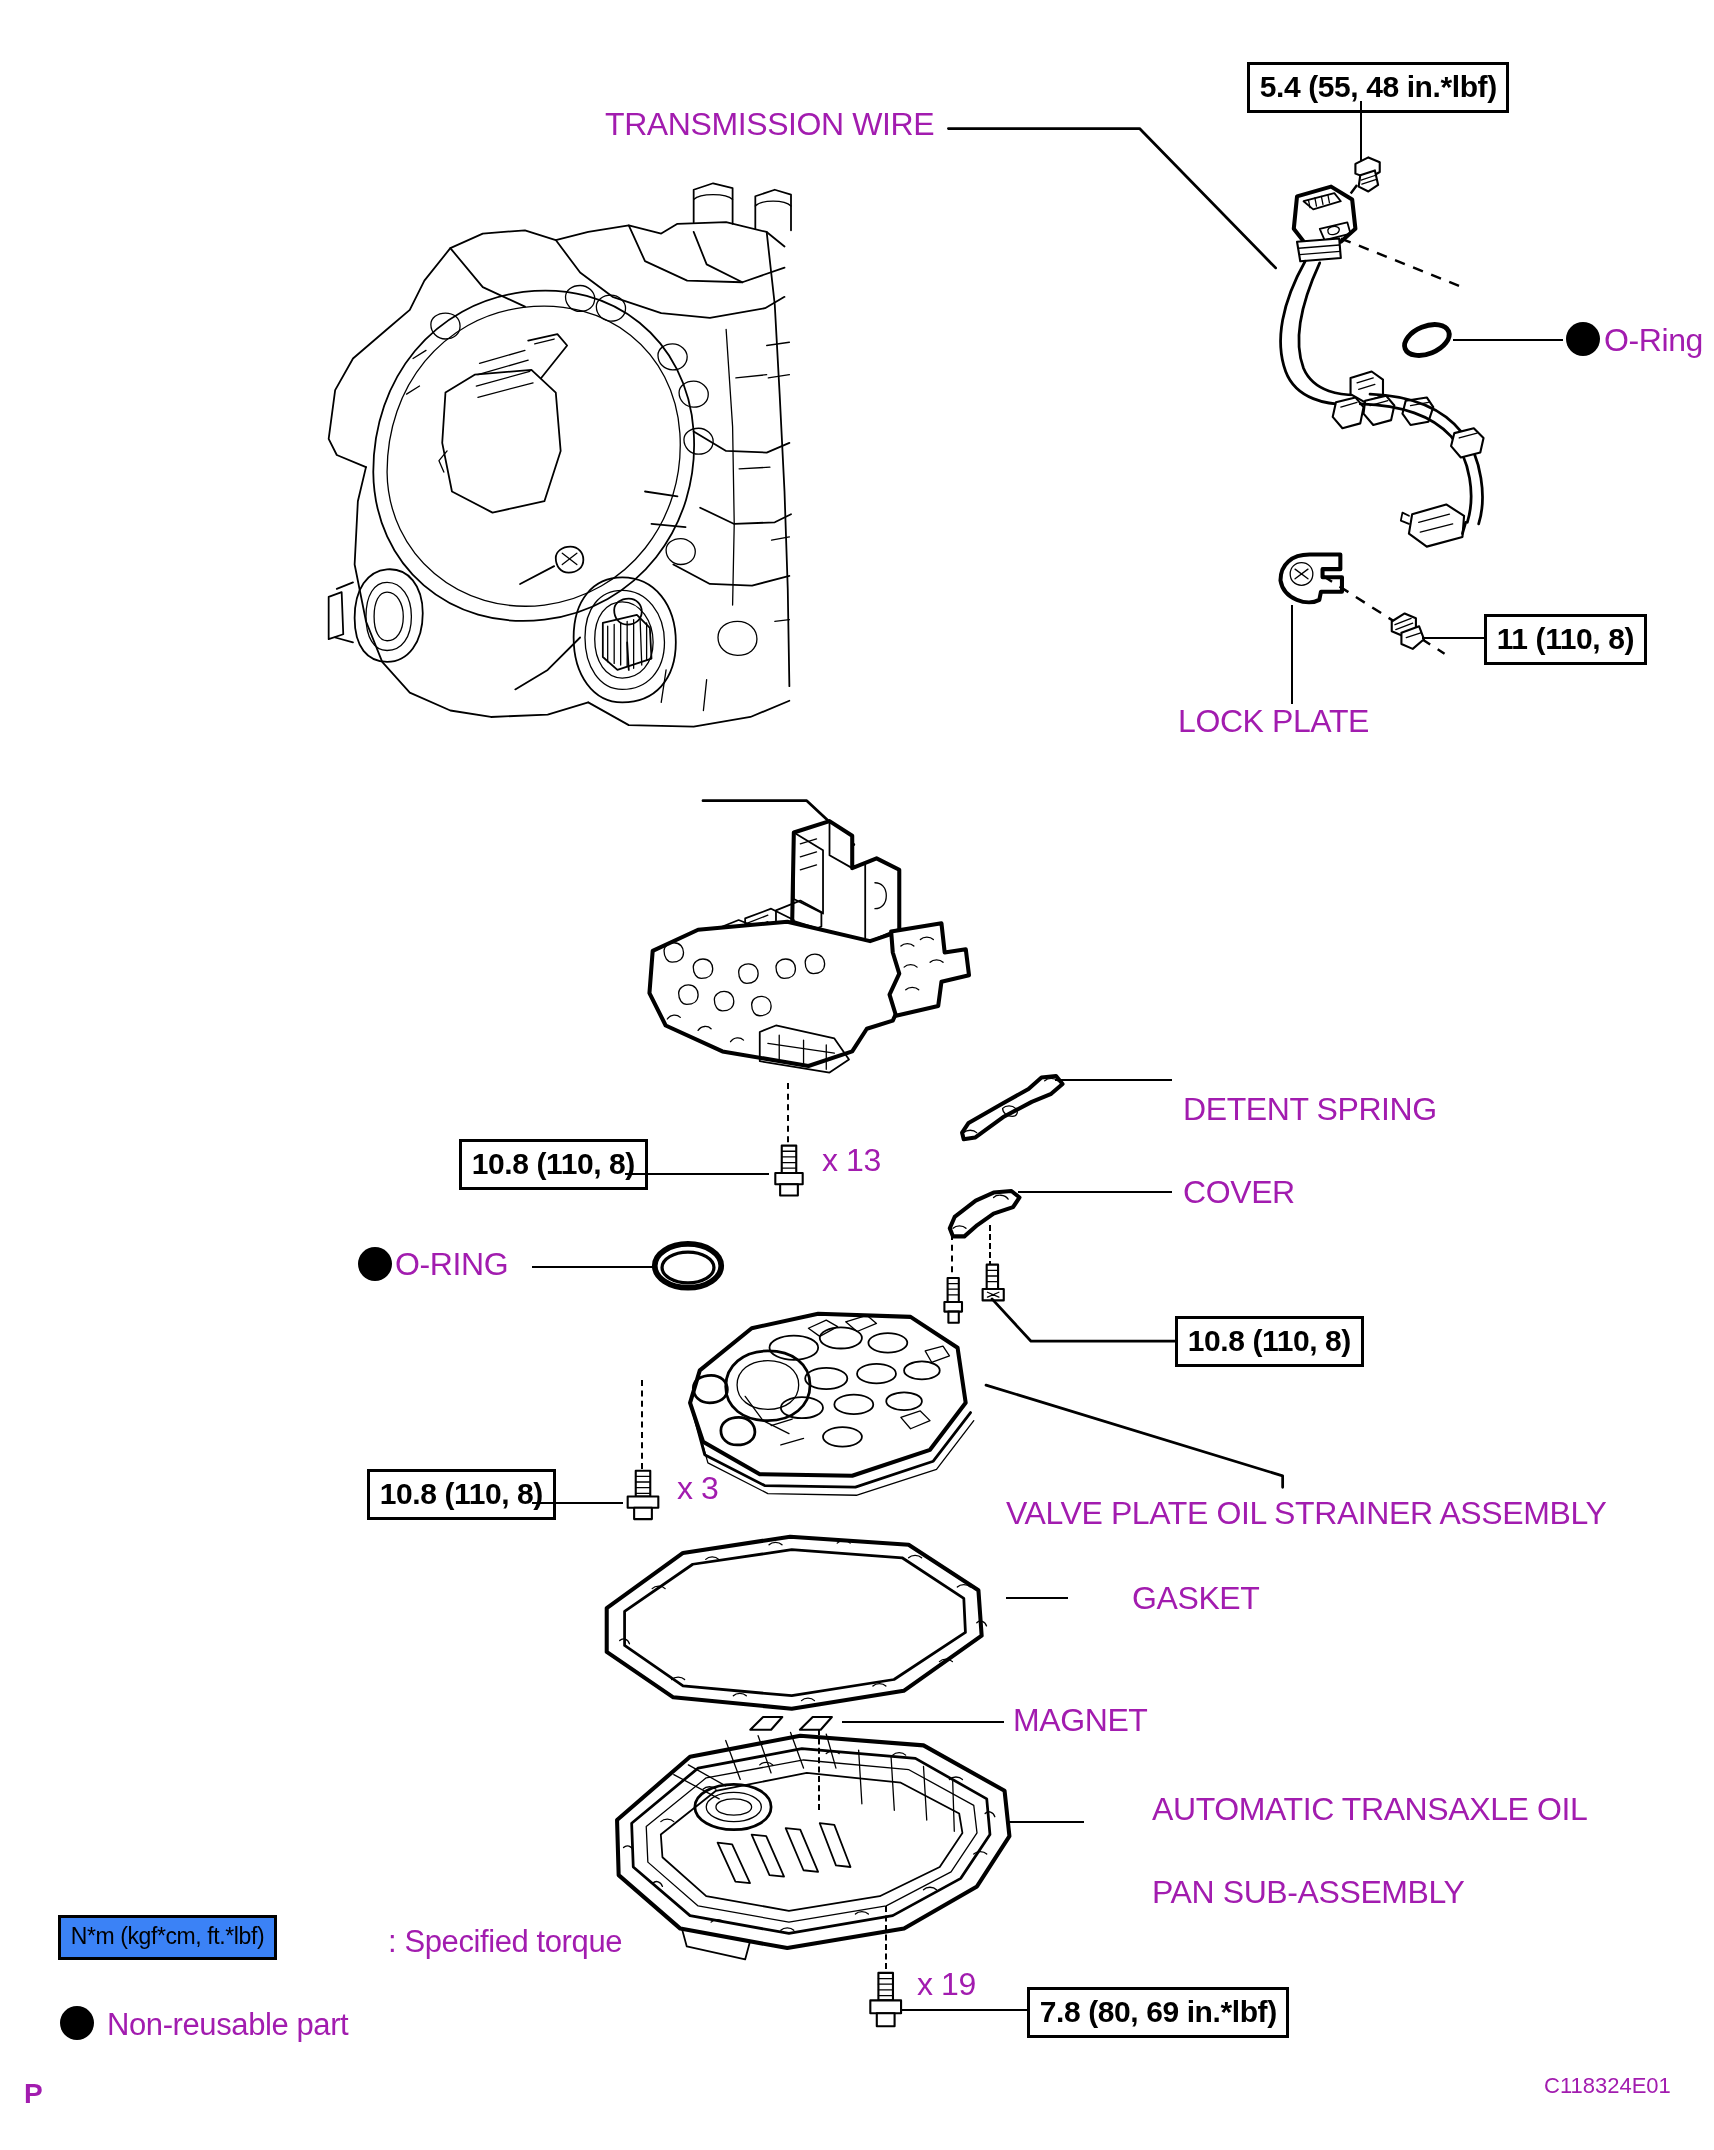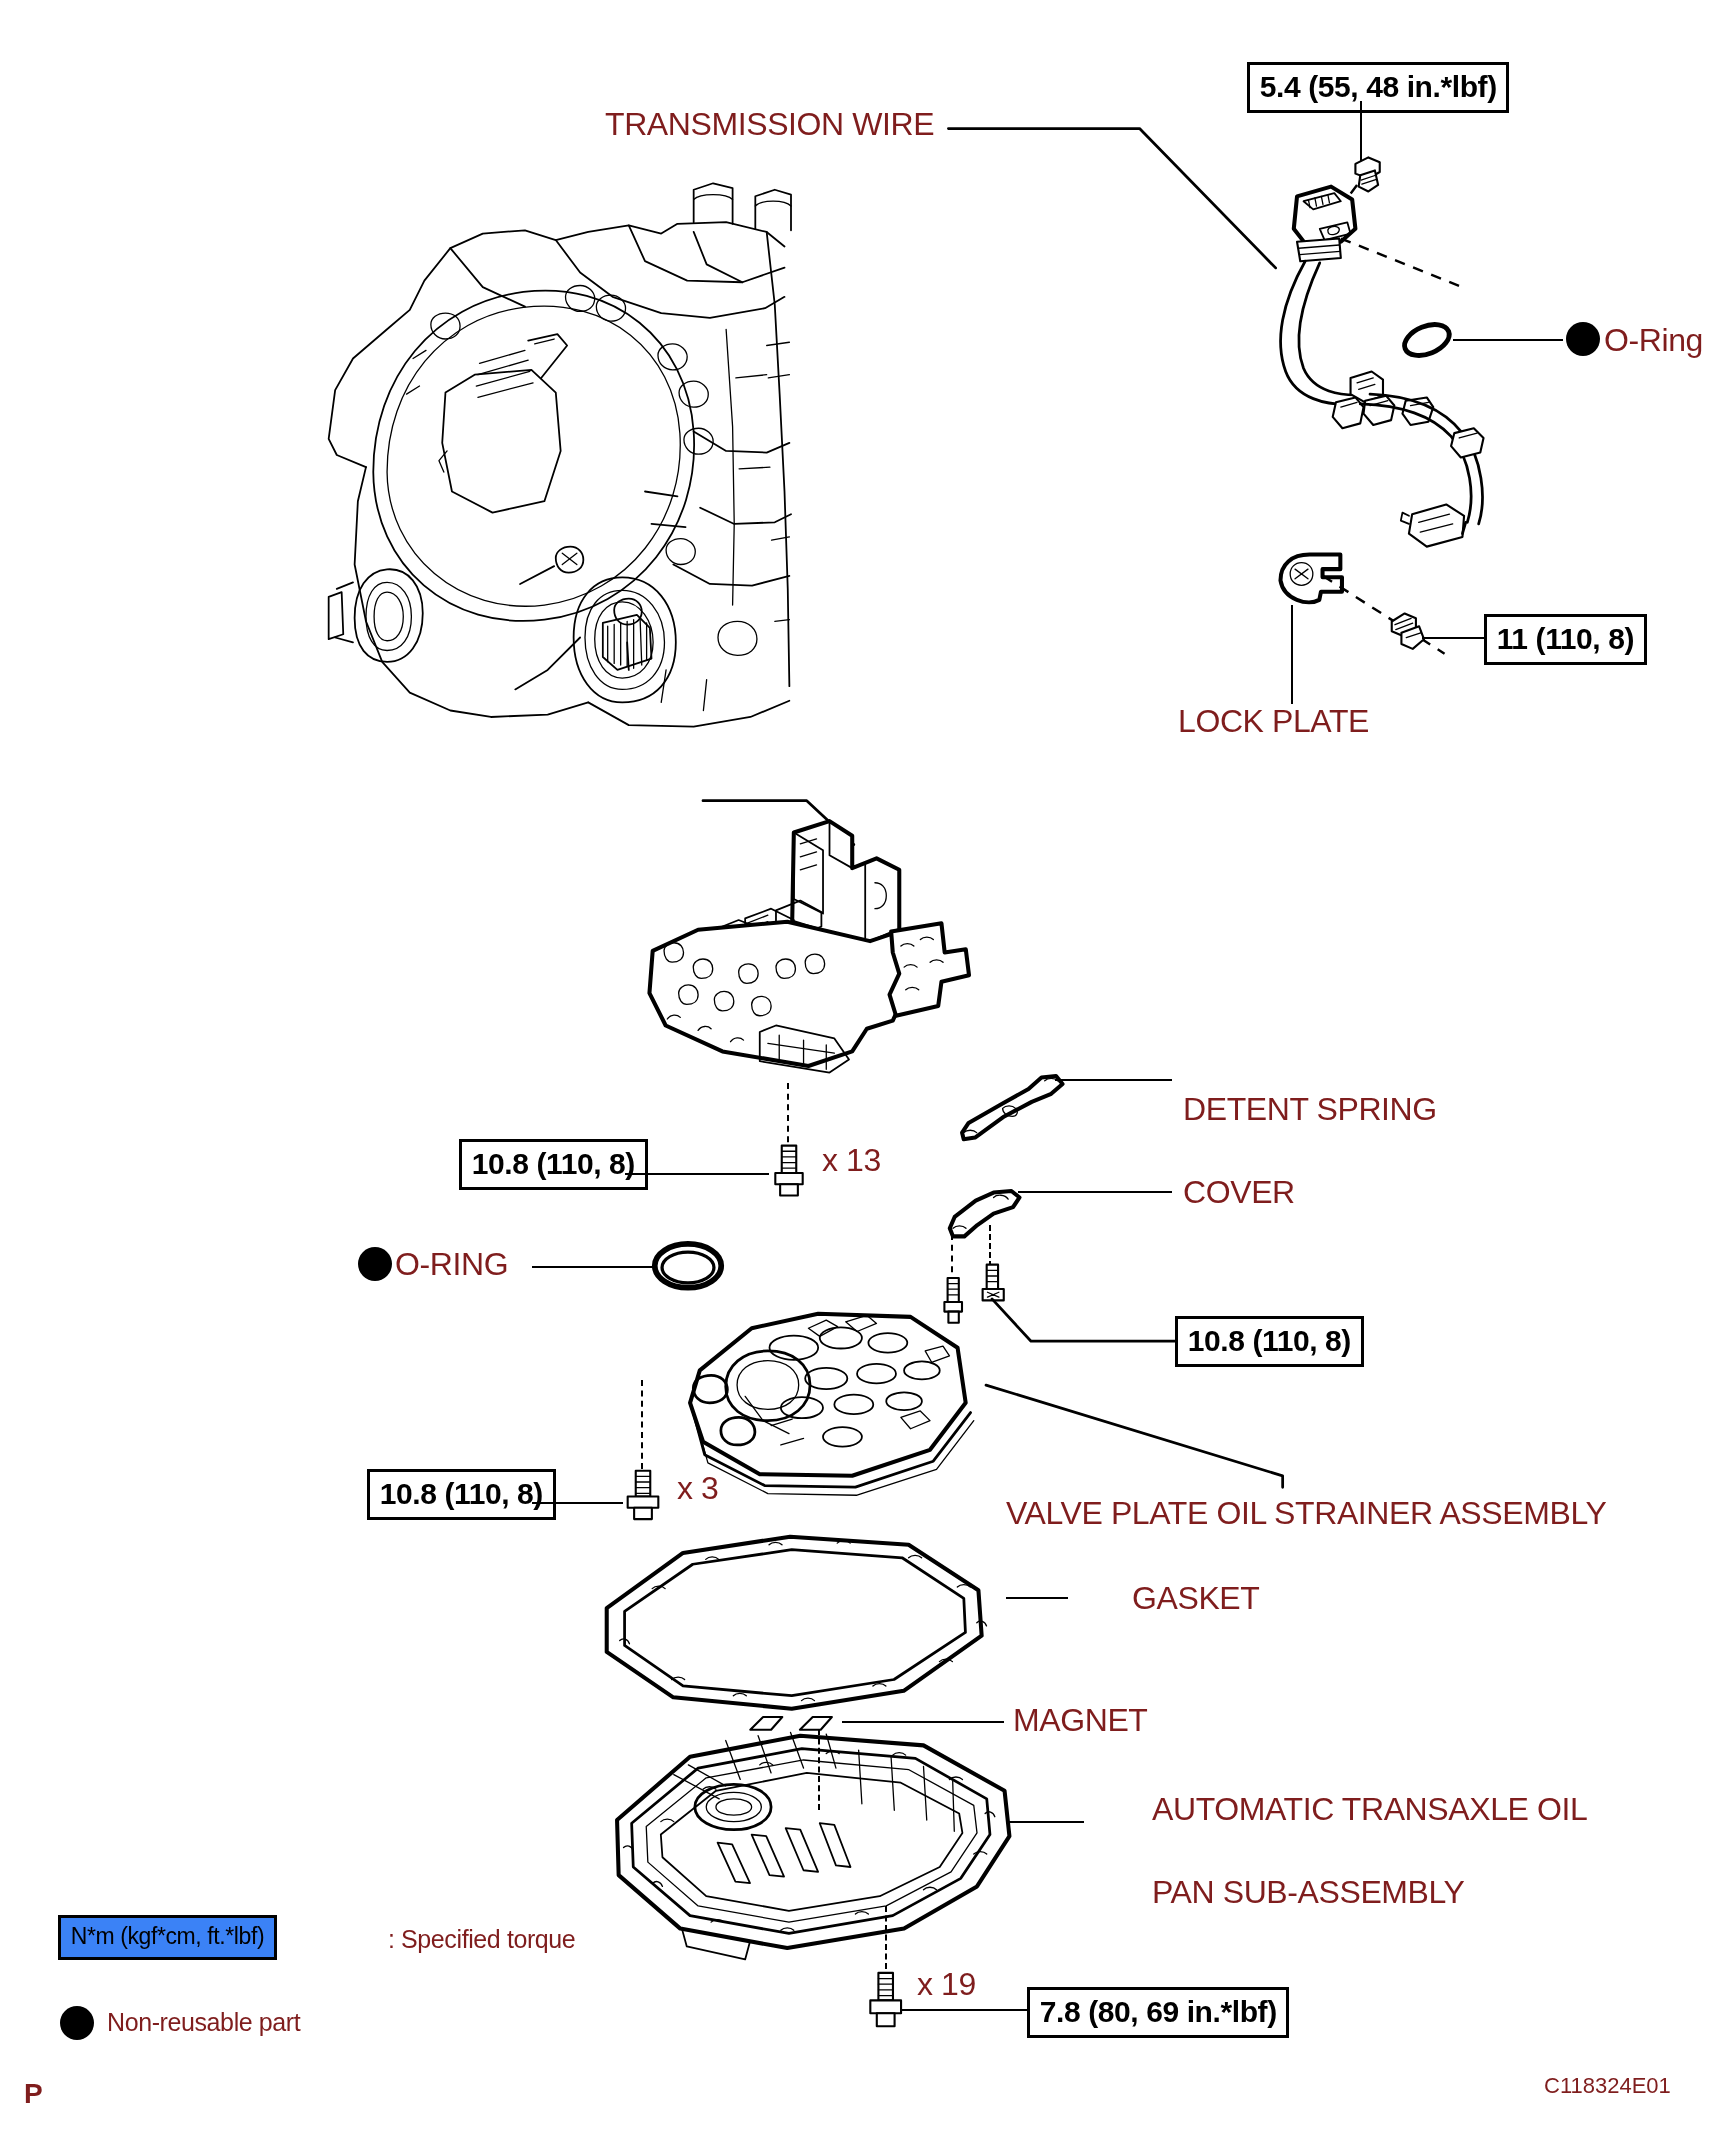--- a/index.html
+++ b/index.html
@@ -19,33 +19,33 @@
     overflow: hidden;
   }
   
   .abs { position: absolute; }
 
   
   .lbl {
     position: absolute;
     font-family: "Liberation Sans", sans-serif;
     font-weight: 400;
-    color: #7f1d1d;
+    color: #a21caf;
     white-space: nowrap;
     line-height: 1.12;
     letter-spacing: -0.4px;
   }
   .lbl-cap {                 
     font-size: 32px;
   }
   .lbl-mixed {               
     font-size: 32px;
   }
   .lbl-legend {
-    font-size: 25px;
+    font-size: 31px;
   }
   .lbl-mult {                
     font-size: 32px;
   }
   .lbl-code {
     font-size: 22px;
     letter-spacing: 0px;
   }
   .lbl-p {
     font-size: 28px;

